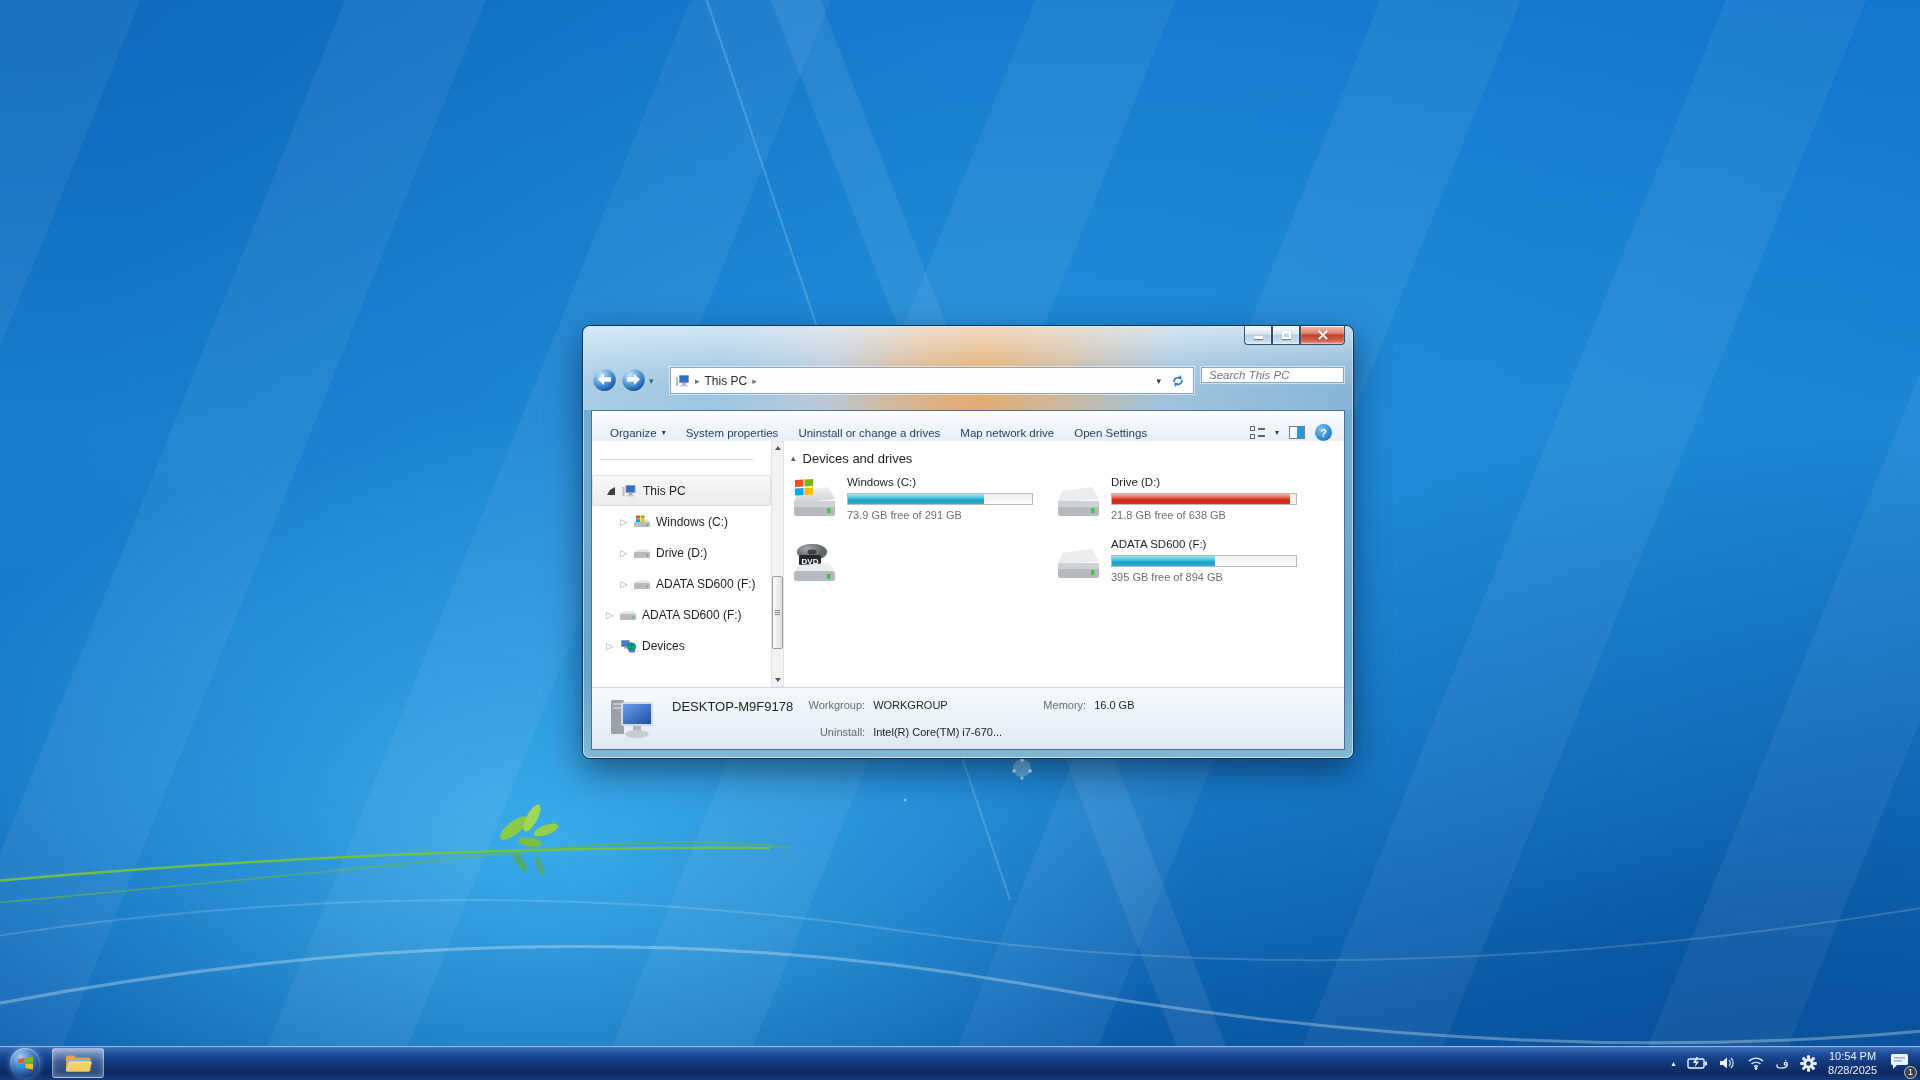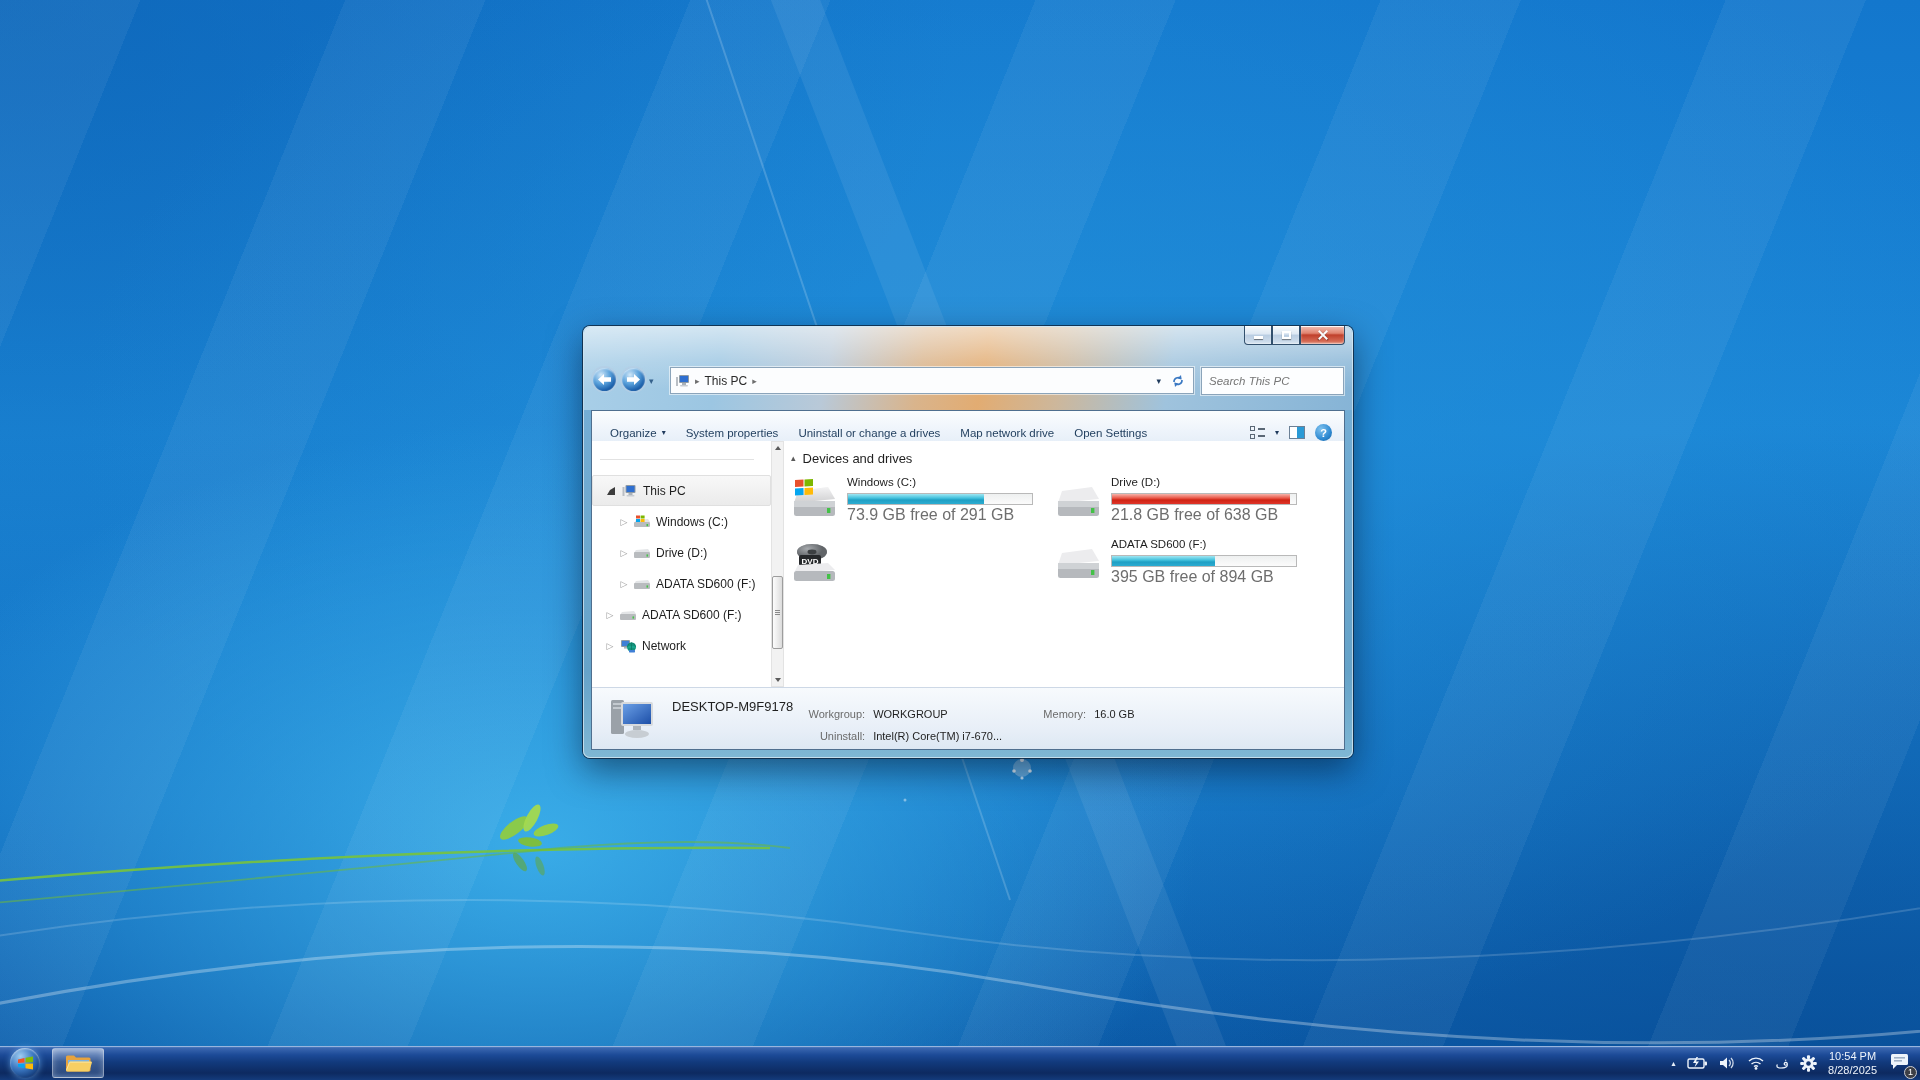--- a/index.html
+++ b/index.html
@@ -52,21 +52,21 @@
   .navbtn svg{display:block;}
   .nav-back{left:10px;}
   .nav-fwd{left:39px;}
   .nav-chevron{position:absolute;left:66px;top:10px;font-size:9px;color:#35618c;}
   .addressbar{position:absolute;left:87px;top:1px;width:524px;height:27px;background:#fcfdfe;
     border:1px solid #8ba4ba;box-shadow:0 0 0 1px rgba(255,255,255,.55);display:flex;align-items:center;padding:0 4px;}
   .addr-sep{color:#6d6d6d;font-size:9px;margin:0 5px;}
   .addr-text{font-size:12px;color:#2b2b2b;}
   .addr-right{margin-left:auto;display:flex;align-items:center;gap:10px;padding-right:4px;}
   .addr-drop{font-size:9px;color:#1f3a5c;}
-  .searchbox{position:absolute;left:618px;top:1px;width:143px;height:28px;background:#fdfeff;
+  .searchbox{position:absolute;left:618px;top:1px;width:143px;height:16px;background:#fdfeff;
     border:1px solid #8ba4ba;box-shadow:0 0 0 1px rgba(255,255,255,.55);display:flex;}
   .searchbox input{flex:1;border:none;outline:none;background:transparent;font-style:italic;
     font-size:11.5px;color:#6e6e6e;padding:0 4px 0 7px;font-family:"Liberation Sans",sans-serif;}
 
   
   .client{position:absolute;left:8px;top:84px;right:8px;bottom:8px;background:#fff;border:1px solid #4f6f8f;}
   .toolbar{position:absolute;left:0;top:0;right:0;height:44px;display:flex;align-items:center;
     background:linear-gradient(180deg,#fbfdfe,#eef4fb 45%,#dfe9f5);border-bottom:1px solid #cdd8e6;
     font-size:11.5px;color:#1e3c5c;padding:12px 8px;}
   .tbitem{padding:4px 10px;cursor:default;display:flex;align-items:center;gap:5px;}
@@ -108,28 +108,28 @@
   .tile{display:flex;}
   .tile-icon{width:46px;height:44px;margin:6px 10px 0 0;flex:none;}
   .tile-body{width:188px;padding-top:3px;}
   .tile-name{font-size:11.5px;color:#1e1e1e;line-height:16px;white-space:nowrap;}
   .tile-name.solo{margin-top:12px;}
   .meter{margin:3px 0;width:186px;height:12px;border:1px solid #b9b9b9;
     background:linear-gradient(180deg,#eef0f0,#fbfbfb);}
   .meter-fill{height:10px;}
   .bar-teal{background:linear-gradient(180deg,#9fe6f2,#45c2dd 40%,#1f9fc4 60%,#2cacd1);}
   .bar-red{background:linear-gradient(180deg,#f6b3aa,#ea5a4b 40%,#cf2313 60%,#df352a);}
-  .tile-free{font-size:16px;color:#6e6e6e;line-height:14px;}
+  .tile-free{font-size:11px;color:#6e6e6e;line-height:14px;}
 
   
   .details{position:absolute;left:0;right:0;bottom:0;height:62px;border-top:1px solid #cdd8e6;
     background:linear-gradient(180deg,#f7fafd,#e7eef7 70%,#dde8f3);display:flex;font-size:11px;color:#1f1f1f;}
   .det-icon{margin:9px 14px 0 16px;flex:none;}
   .det-name{margin-top:11px;font-size:13px;white-space:nowrap;}
-  .det-grid{margin:20px 0 0 10px;display:grid;grid-template-columns:62px 150px 55px auto;column-gap:8px;row-gap:3px;}
+  .det-grid{margin:11px 0 0 10px;display:grid;grid-template-columns:62px 150px 55px auto;column-gap:8px;row-gap:3px;}
   .det-label{color:#6b6b6b;text-align:right;}
 
   
   .taskbar{position:absolute;left:0;bottom:0;width:1920px;height:34px;
     background:linear-gradient(180deg,#6d9bd6 0,#3a67b0 2px,#1c4a97 9px,#123a7d 16px,#0d2a60 27px,#143b7c 34px);
     box-shadow:inset 0 1px 0 rgba(255,255,255,.35);display:flex;align-items:center;}
   .orb{position:relative;width:30px;height:30px;margin:0 12px 0 10px;border-radius:50%;
     background:radial-gradient(circle at 35% 28%,#9ecdf2,#3a76c0 45%,#123a78 78%,#0b2a58);
     box-shadow:0 0 6px rgba(120,190,255,.6), inset 0 1px 2px rgba(255,255,255,.6);
     display:flex;align-items:center;justify-content:center;}
@@ -335,21 +335,21 @@
           <span class="sb-icon">
             <svg width="17" height="14" viewBox="0 0 17 14">
                 <rect x="1" y="1" width="9" height="7" rx="1" fill="#8f9aa4"></rect>
                 <rect x="2" y="2" width="7" height="5" fill="#3f7fd6"></rect>
                 <rect x="4" y="8" width="3" height="1.6" fill="#aab2ba"></rect>
                 <circle cx="11.5" cy="8" r="4.6" fill="#19a58c"></circle>
                 <path d="M7.5 8 A4 4 0 0 1 15.5 8 M11.5 3.6 V12.4 M8 6 H15 M8 10 H15" stroke="#0c7a66" stroke-width=".8" fill="none"></path>
                 <rect x="9" y="11" width="6" height="2.4" rx=".6" fill="#3f7fd6"></rect>
               </svg>
           </span>
-          <span>Network</span>
+          <span>Devices</span>
         </div>
       </div>
       <div class="sb-scroll">
         <span class="sb-sarrow" style="top:0">
             <span class="tri-up"></span>
           </span>
         <span class="sb-thumb"></span>
         <span class="sb-sarrow" style="bottom:0">
             <span class="tri-dn"></span>
           </span>

